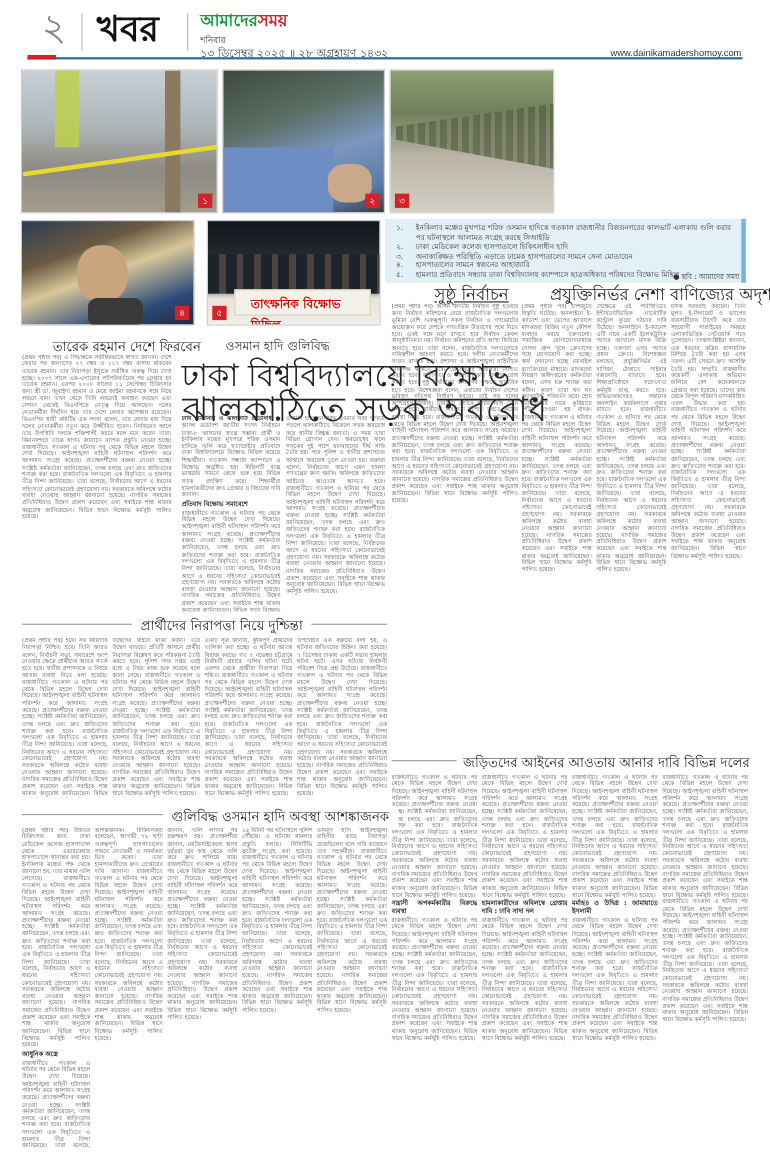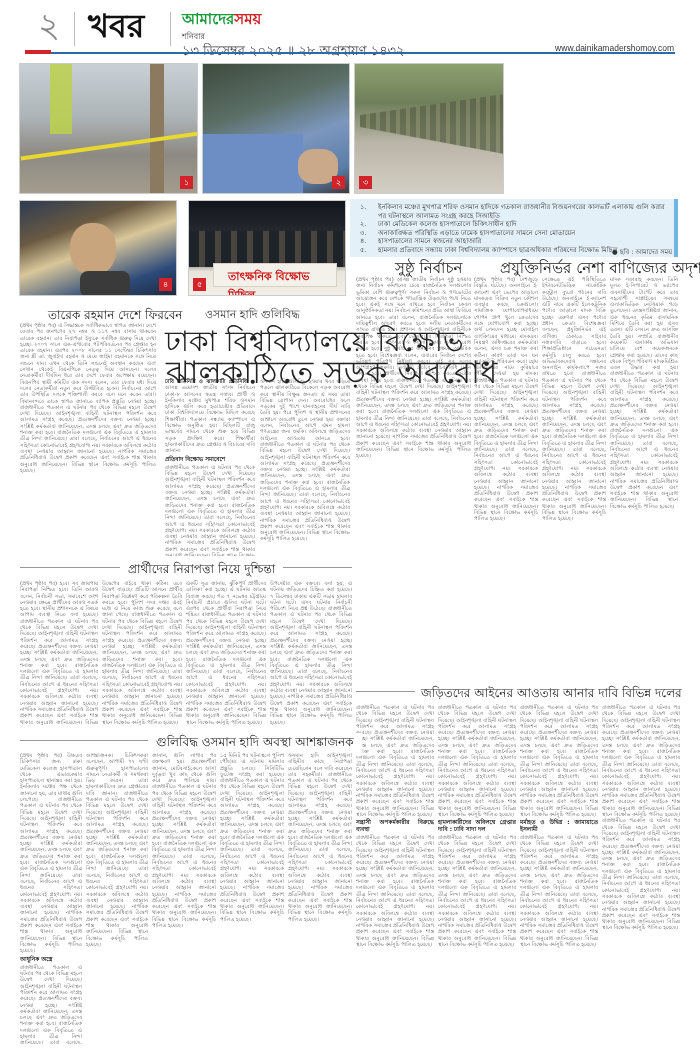--- a/index.html
+++ b/index.html
@@ -9,21 +9,21 @@
 
   
   .page-num { left: 38px; top: 8px; font-size: 34px; color: #888; font-family: "DejaVu Sans", sans-serif; line-height: 1; }
   .vsep1 { left: 74px; top: 12px; width: 1px; height: 34px; background: #bbb; }
   .section-title { left: 88px; top: 10px; font-size: 32px; font-weight: bold; color: #111; font-family: "DejaVu Sans", sans-serif; line-height: 1; }
   .vsep2 { left: 170px; top: 12px; width: 1px; height: 34px; background: #bbb; }
   .brand { left: 182px; top: 12px; font-size: 15px; font-weight: bold; font-family: "DejaVu Sans", sans-serif; line-height: 1; }
   .brand .b1 { color: #1a9a3a; }
   .brand .b2 { color: #d2232a; margin-top: 30px; }
   .weekday { left: 182px; top: 30px; font-size: 8px; color: #444; font-family: "DejaVu Sans", sans-serif; }
-  .dateline { left: 182px; top: 41px; font-size: 13px; color: #444; font-family: "DejaVu Sans", sans-serif; }
+  .dateline { left: 182px; top: 41px; font-size: 10px; color: #444; font-family: "DejaVu Sans", sans-serif; }
   .website { right: 26px; top: 43px; font-size: 8.5px; color: #333; font-family: Liberation Sans, sans-serif; }
   .rule-blue { left: 25px; top: 52px; width: 650px; height: 2px; background: #2b6aa6; }
   .rule-red { left: 25px; top: 50px; width: 26px; height: 4px; background: #d2232a; }
 
   
   .photo { overflow: hidden; border: 1px solid #ccc; }
   .photo .badge { position: absolute; right: 4px; bottom: 4px; width: 13px; height: 13px; background: #d2232a; color: #fff; font-size: 8px; font-family: "DejaVu Sans", sans-serif; text-align: center; line-height: 13px; }
   .photo .badge.left { left: 4px; right: auto; }
   .p1 { left: 19px; top: 63px; width: 179px; height: 131px; background: linear-gradient(180deg,#c9d0d6 0%,#aeb5b8 40%,#8d8a82 70%,#a49c8e 100%); }
   .p2 { left: 202px; top: 63px; width: 148px; height: 131px; background: linear-gradient(160deg,#3e4a3e 0%,#5b6f66 35%,#7c97be 60%,#5a7da8 85%,#3a3a3a 100%); }
@@ -35,21 +35,21 @@
   .photo .shape { position: absolute; }
 
   
   .caption-box { left: 350px; top: 199px; width: 328px; height: 58px; background: #e4f0f8; border-right: 4px solid #6fb5e0; padding: 4px 8px 0 10px; }
   .caption-item { font-size: 6.6px; line-height: 8.6px; color: #333; font-family: "DejaVu Sans", sans-serif; display: flex; }
   .caption-item .n { width: 18px; flex: none; }
   .photo-credit { right: 28px; top: 247px; font-size: 6.5px; color: #333; font-family: "DejaVu Sans", sans-serif; }
 
   
   .hl { font-family: "DejaVu Sans", sans-serif; color: #222; white-space: nowrap; }
-  .hl-nirbachon { left: 395px; top: 256px; font-size: 15px; }
+  .hl-nirbachon { left: 395px; top: 256px; font-size: 15px; text-decoration: underline; }
   .hl-drug { left: 500px; top: 256px; font-size: 15px; }
   .hl-tarek { left: 48px; top: 306px; font-size: 12px; }
   .hl-osman-kicker { left: 205px; top: 306px; font-size: 11px; color: #333; }
   .hl-dhaka { left: 165px; top: 320px; font-size: 28px; }
   .hl-jhalokathi { left: 166px; top: 348px; font-size: 31px; }
   .hl-candidates { left: 120px; top: 560px; font-size: 12px; background: #fff; padding: 0 8px; }
   .hl-jadpur { left: 415px; top: 684px; font-size: 12px; background: #fff; padding: 0 6px; }
   .hl-osman2 { left: 148px; top: 733px; font-size: 12px; background: #fff; padding: 0 8px; }
   .hrule { height: 1px; background: #999; }
 

